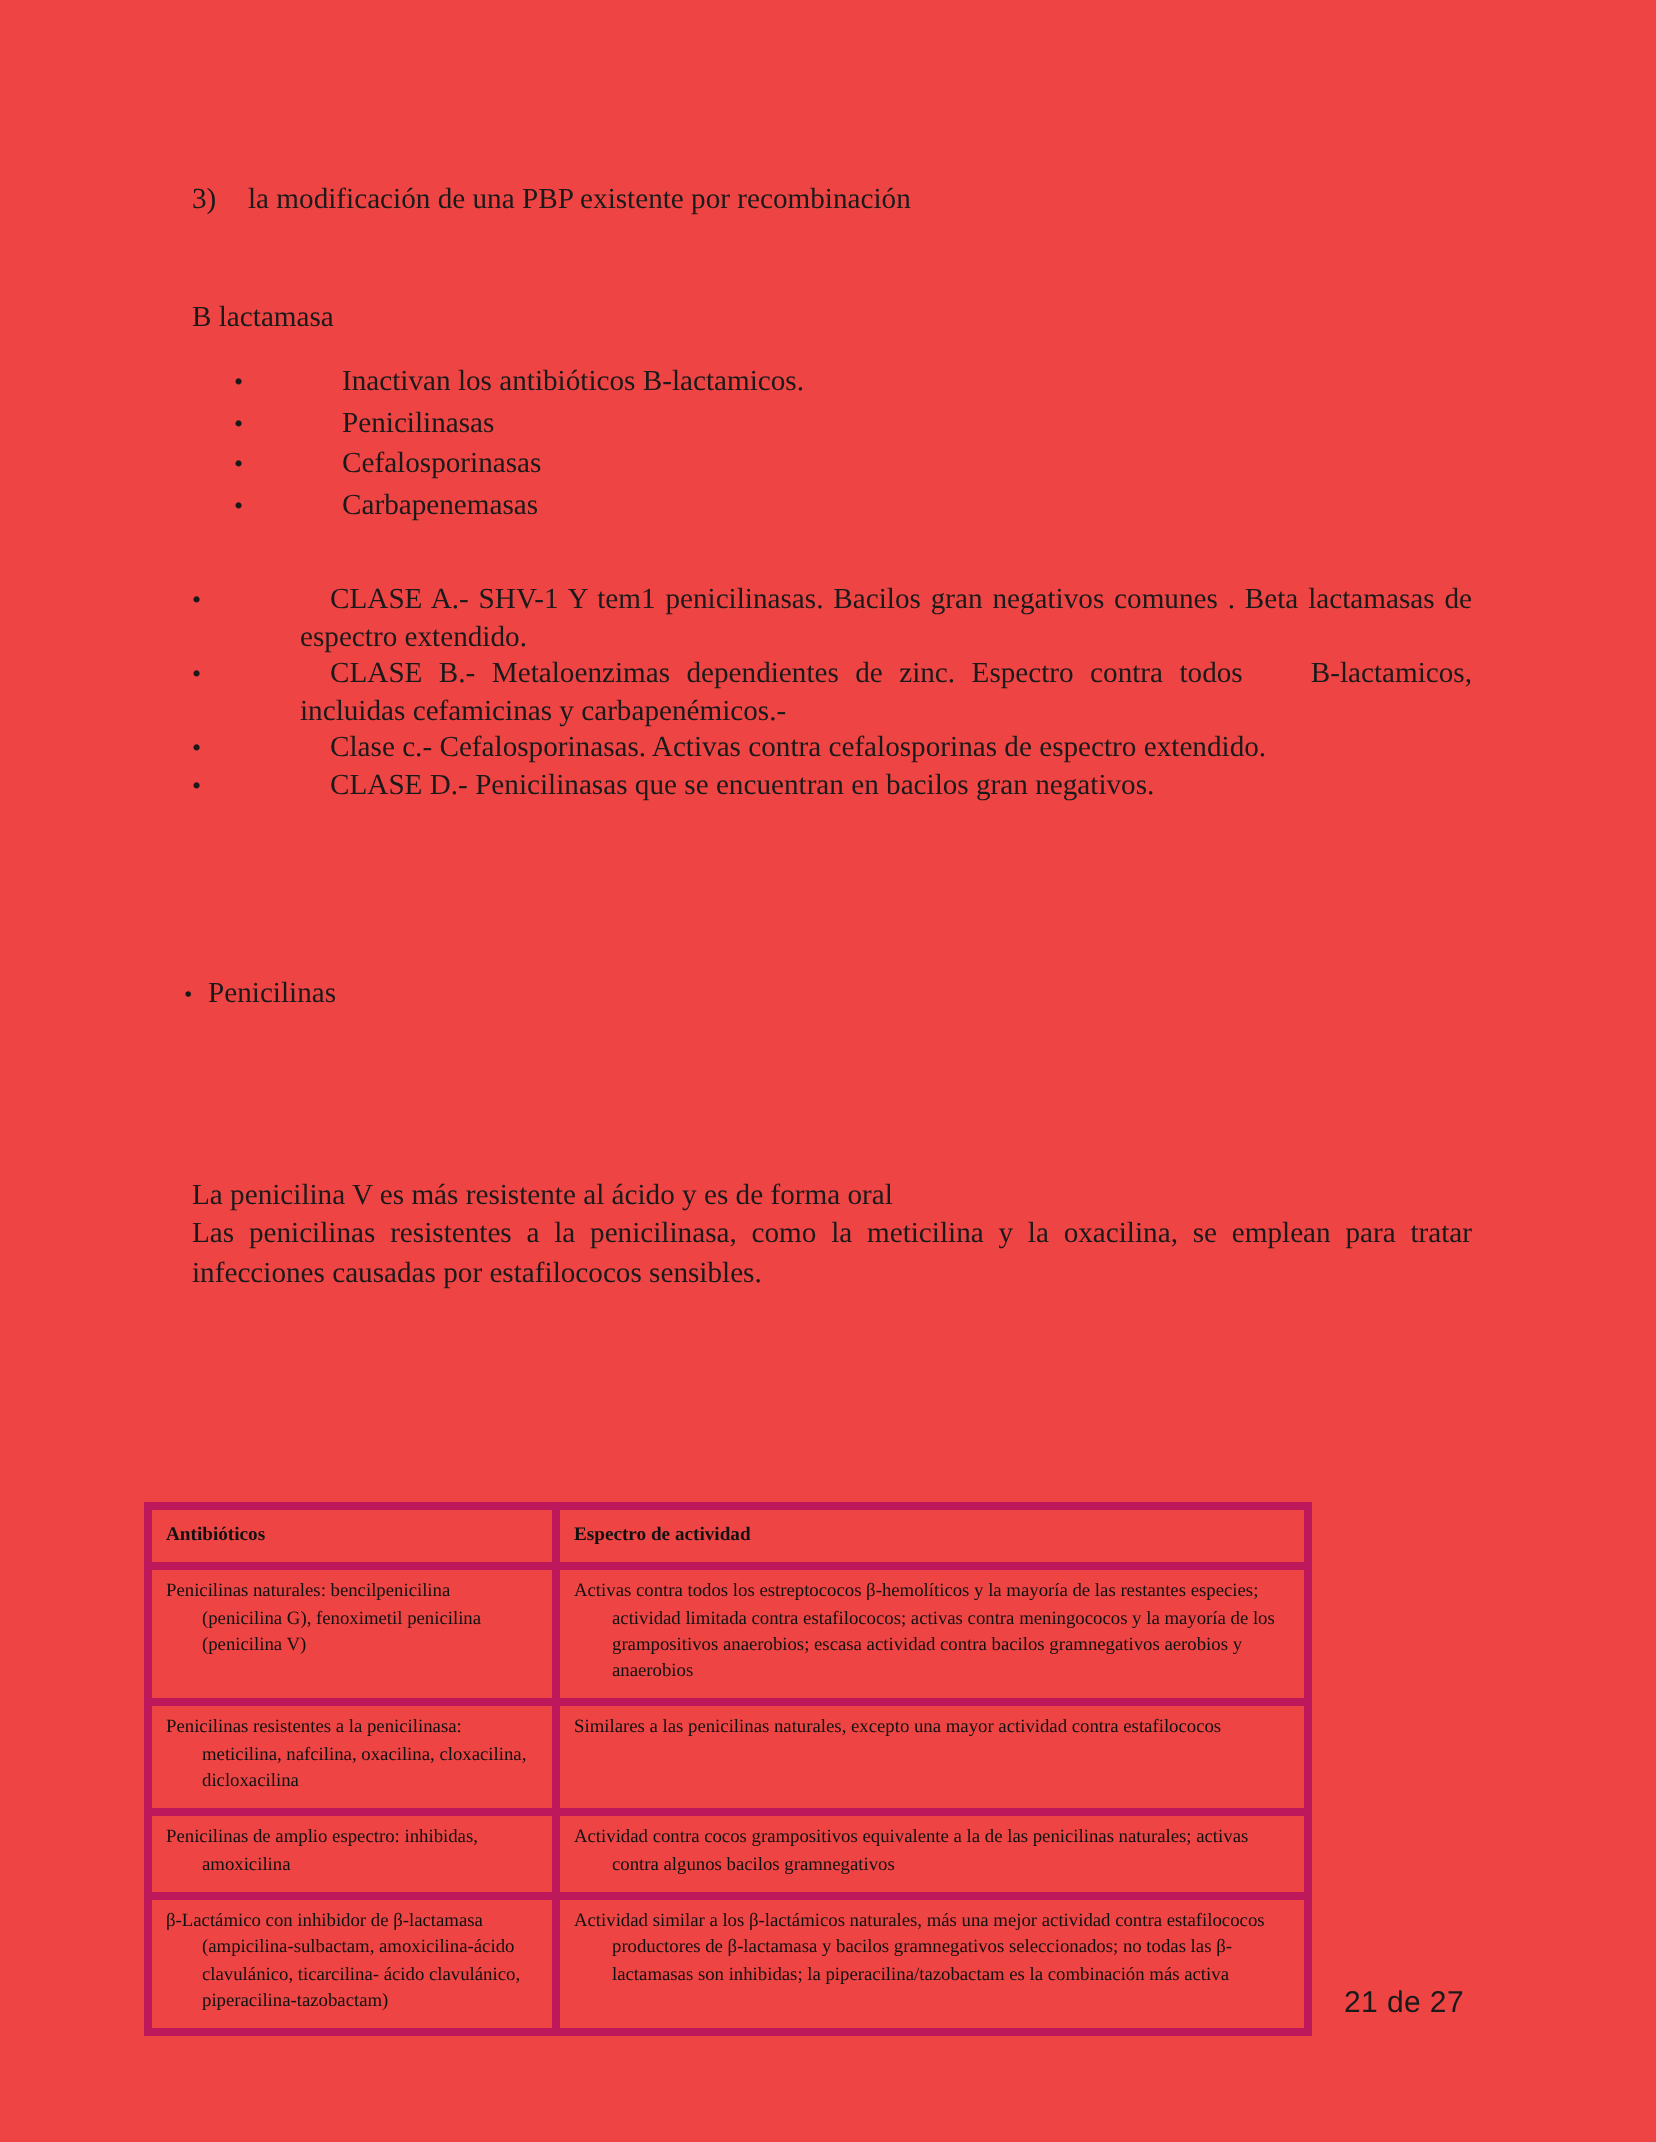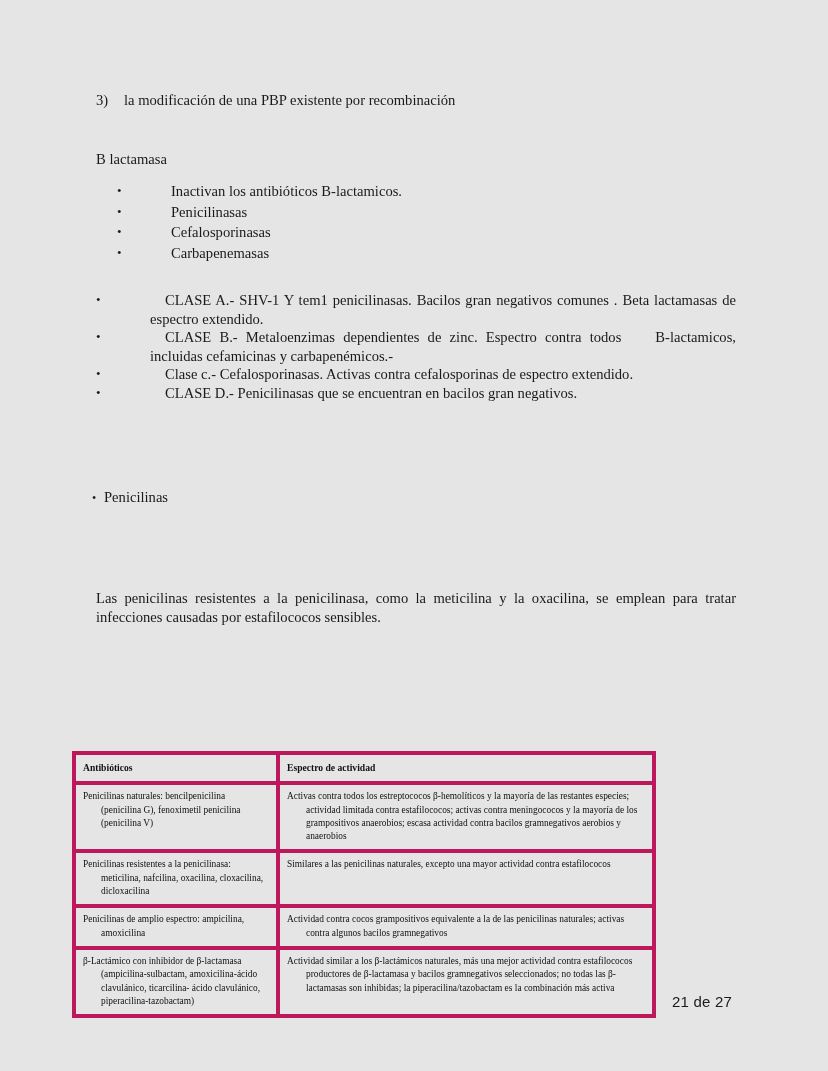--- a/index.html
+++ b/index.html
@@ -12,21 +12,21 @@
     height: 1071px;
     position: relative;
     font-family: "Liberation Serif", serif;
     color: #000000;
     overflow: hidden;
   }
 
   .page {
     position: absolute;
     inset: 0;
-    background: #e5e5e5;
+    background: #ef4444;
   }
 
   
   .blk {
     position: absolute;
     font-family: "Liberation Serif", serif;
     color: #1a1a1a;
   }
 
   
@@ -204,20 +204,21 @@
       <span class="bul">•</span><b>CLASE D.-</b><span> Penicilinasas que se encuentran en bacilos gran negativos.</span>
     </div>
   </div>
 
   <div class="blk peni-bullet">
     <span class="bul">•</span><span>Penicilinas</span>
   </div>
 
 
   <div class="blk para p2">
+    <div class="plain">La penicilina V es más resistente al ácido y es de forma oral</div>
     <div>Las penicilinas resistentes a la penicilinasa, como la meticilina y la oxacilina, se emplean para tratar infecciones causadas por estafilococos sensibles.</div>
   </div>
 
 
   <div class="tbl-wrap">
     <table class="ab">
       <colgroup>
           <col class="c1">
           <col class="c2">
         </colgroup>
@@ -243,21 +244,21 @@
             <span>Penicilinas resistentes a la penicilinasa:</span><br>
             <span class="hang" style="padding-left:18px;text-indent:0">meticilina, nafcilina, oxacilina, cloxacilina,</span>
             <span class="hang" style="padding-left:18px;text-indent:0">dicloxacilina</span>
           </td>
           <td>
             <span class="hang2">Similares a las penicilinas naturales, excepto una mayor actividad contra estafilococos</span>
           </td>
         </tr>
         <tr>
           <td>
-            <span>Penicilinas de amplio espectro: ampicilina,</span><br>
+            <span>Penicilinas de amplio espectro: inhibidas,</span><br>
             <span class="hang" style="padding-left:18px;text-indent:0">amoxicilina</span>
           </td>
           <td>
             <span class="hang2">Actividad contra cocos grampositivos equivalente a la de las penicilinas naturales; activas contra algunos bacilos gramnegativos</span>
           </td>
         </tr>
         <tr>
           <td>
             <span>β-Lactámico con inhibidor de β-lactamasa</span><br>
             <span class="hang" style="padding-left:18px;text-indent:0">(ampicilina-sulbactam, amoxicilina-ácido</span>

